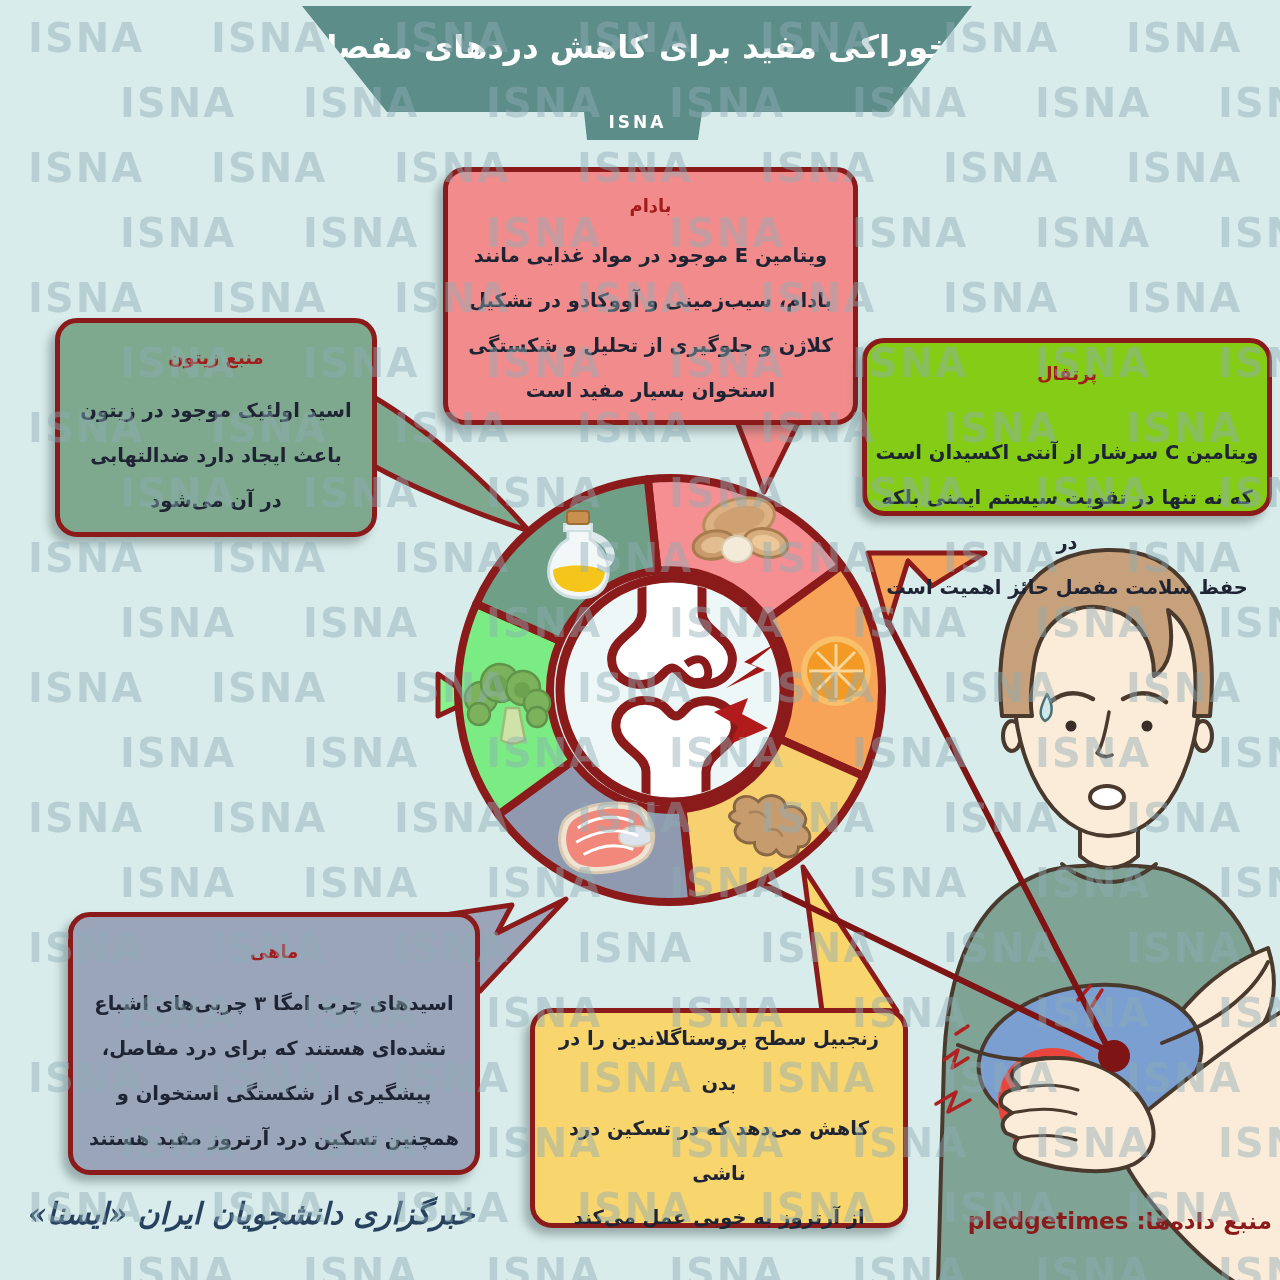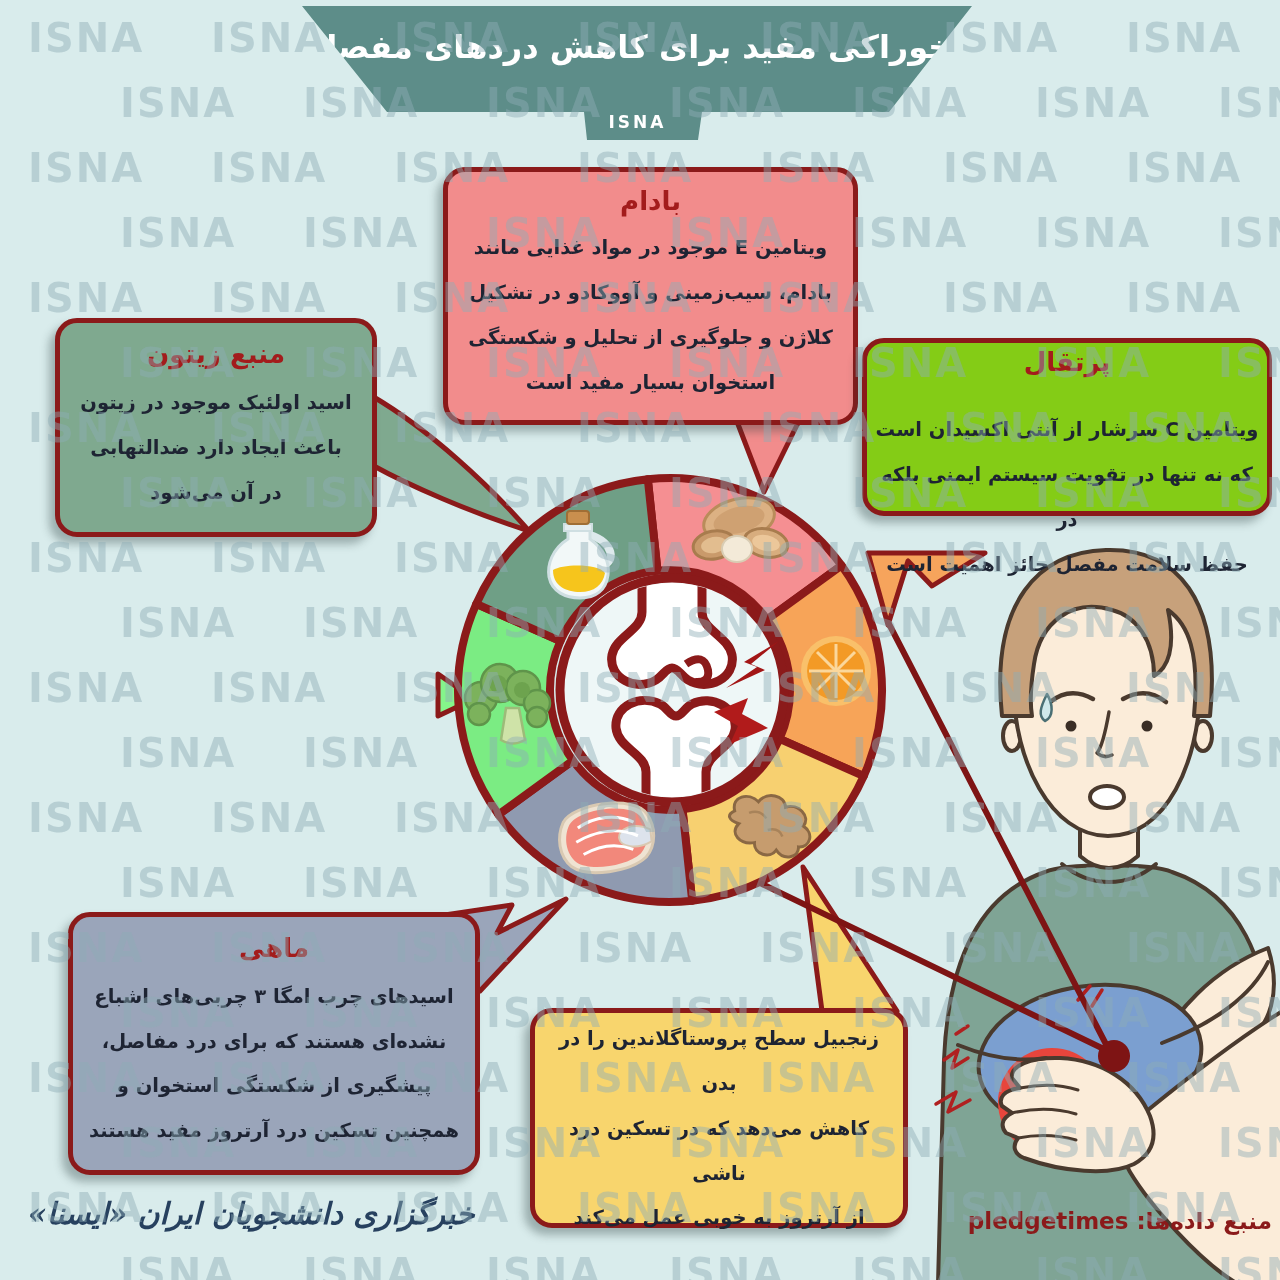--- a/index.html
+++ b/index.html
@@ -21,21 +21,21 @@
     filter:drop-shadow(-6px 6px 5px rgba(40,70,70,.5));}
   #banner .t{position:absolute;left:0;right:0;top:28px;text-align:center;color:#ffffff;
     font-size:32px;font-weight:bold;direction:rtl;}
   #banner .isna{position:absolute;left:0;right:0;top:112px;text-align:center;color:#ffffff;
     font-size:17px;font-weight:bold;letter-spacing:3px;}
 
   
   .card{position:absolute;z-index:2;box-sizing:border-box;border:5px solid #8b1a1a;
     border-radius:22px;direction:rtl;text-align:center;display:flex;flex-direction:column;
     justify-content:space-evenly;padding:4px 6px;box-shadow:-6px 7px 9px rgba(40,60,60,.35);}
-  .card h3{margin:0;color:#a31c1c;font-size:26px;font-weight:bold;}
+  .card h3{margin:16px;color:#a31c1c;font-size:18px;font-weight:bold;}
   .card p{margin:0;color:#1e2433;font-size:19.5px;font-weight:bold;line-height:2.3;
     white-space:pre-line;}
   #card-almond  {left:443px;top:167px;width:415px;height:258px;background:#f28c8c;}
   #card-olive   {left:55px; top:318px;width:322px;height:219px;background:#7fa98f;}
   #card-orange  {left:862px;top:338px;width:410px;height:178px;background:#84cc16;gap:31px;}
   #card-broccoli{left:30px; top:578px;width:412px;height:294px;background:#85f58b;}
   #card-broccoli p{line-height:2.15;}
   #card-fish    {left:68px; top:912px;width:412px;height:263px;background:#9aa5ba;}
   #card-ginger  {left:530px;top:1008px;width:378px;height:220px;background:#f8d56d;}
 

